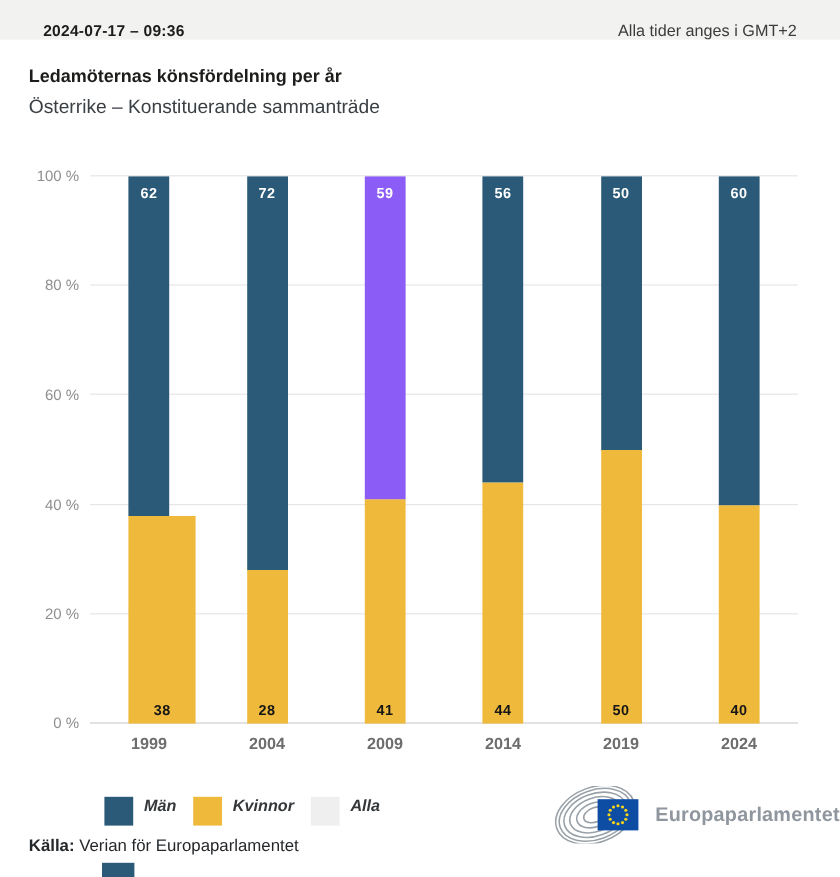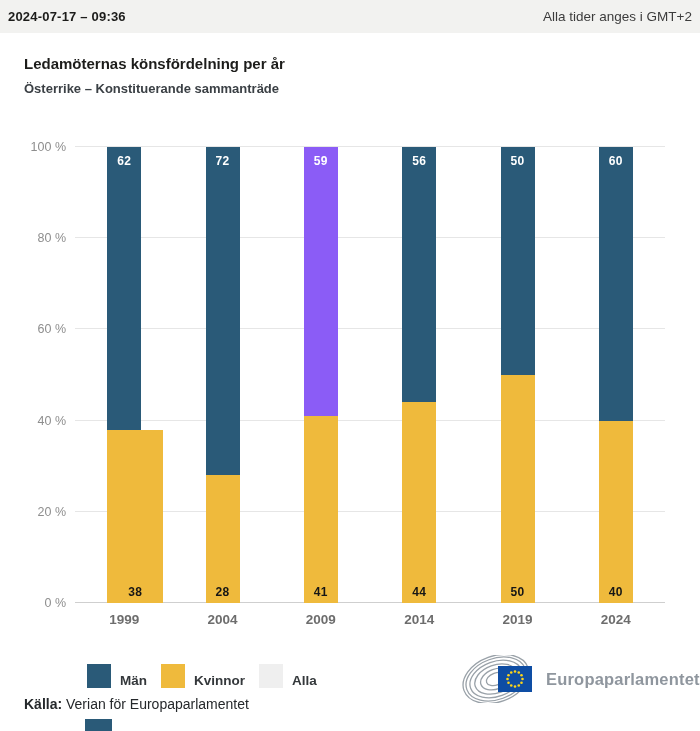--- a/index.html
+++ b/index.html
@@ -4,43 +4,43 @@
 <style>
   html,body{margin:0;padding:0;}
   body{
     width:700px;height:731px;position:relative;overflow:hidden;
     background:#ffffff;font-family:"Liberation Sans",sans-serif;
   }
   
   .header{
     position:absolute;top:0;left:0;width:700px;height:33px;
     background:#f2f2f0;display:flex;justify-content:space-between;
-    align-items:center;padding:0 8px;box-sizing:border-box;
+    align-items:flex-end;padding:0 36px;box-sizing:border-box;
   }
   .timestamp{font-size:13px;font-weight:700;color:#1c1c1a;letter-spacing:.2px;}
   .tznote{font-size:13.5px;color:#3c3c3c;}
   
   .title{position:absolute;left:24px;top:55px;font-size:15px;font-weight:700;color:#1d1d1b;}
-  .subtitle{position:absolute;left:24px;top:81px;font-size:13px;font-weight:700;color:#3b4045;}
+  .subtitle{position:absolute;left:24px;top:81px;font-size:16px;font-weight:400;color:#3b4045;}
   
   .plot{position:absolute;left:75px;top:147px;width:590px;height:456px;}
   .gridline{position:absolute;left:0;right:0;height:1px;background:#e6e6e6;}
   .gridline.baseline{background:#cfcfcf;}
   .ylabels{position:absolute;left:0;top:147px;width:66px;height:456px;}
   .ylabel{position:absolute;right:0;transform:translateY(50%);font-size:12.5px;color:#8e8e8e;white-space:nowrap;}
   .bar{position:absolute;bottom:0;width:34px;height:100%;}
   .segment{position:absolute;left:0;width:100%;margin-top:22px;}
   .vlabel{position:absolute;left:0;width:100%;text-align:center;font-size:12px;font-weight:700;letter-spacing:.3px;}
   .vlabel.top{top:7px;}
   .vlabel.bottom{bottom:4px;}
   .xlabels{position:absolute;left:75px;top:612px;width:590px;display:flex;}
   .xlabel{flex:1;text-align:center;font-size:13.5px;font-weight:700;color:#6d6d6d;}
   
   .legend{position:absolute;left:87px;top:664px;display:flex;gap:14px;}
-  .legend-item{display:flex;align-items:flex-end;gap:9px;}
+  .legend-item{display:flex;align-items:flex-start;gap:9px;font-style:italic;}
   .swatch{width:24px;height:24px;display:inline-block;}
   .legend-label{font-size:13.5px;font-weight:700;color:#34383b;}
   
   .source{position:absolute;left:24px;top:696px;font-size:14px;color:#25282b;}
   .source b{font-weight:700;}
   
   .logo{position:absolute;left:462px;top:655px;height:48px;display:flex;align-items:center;gap:8px;}
   .logo-text{font-size:16.5px;font-weight:600;color:#8f969e;letter-spacing:.2px;white-space:nowrap;}
   
   .bottom-artifact{position:absolute;left:85px;top:719px;width:27px;height:12px;background:#2a5a78;}

